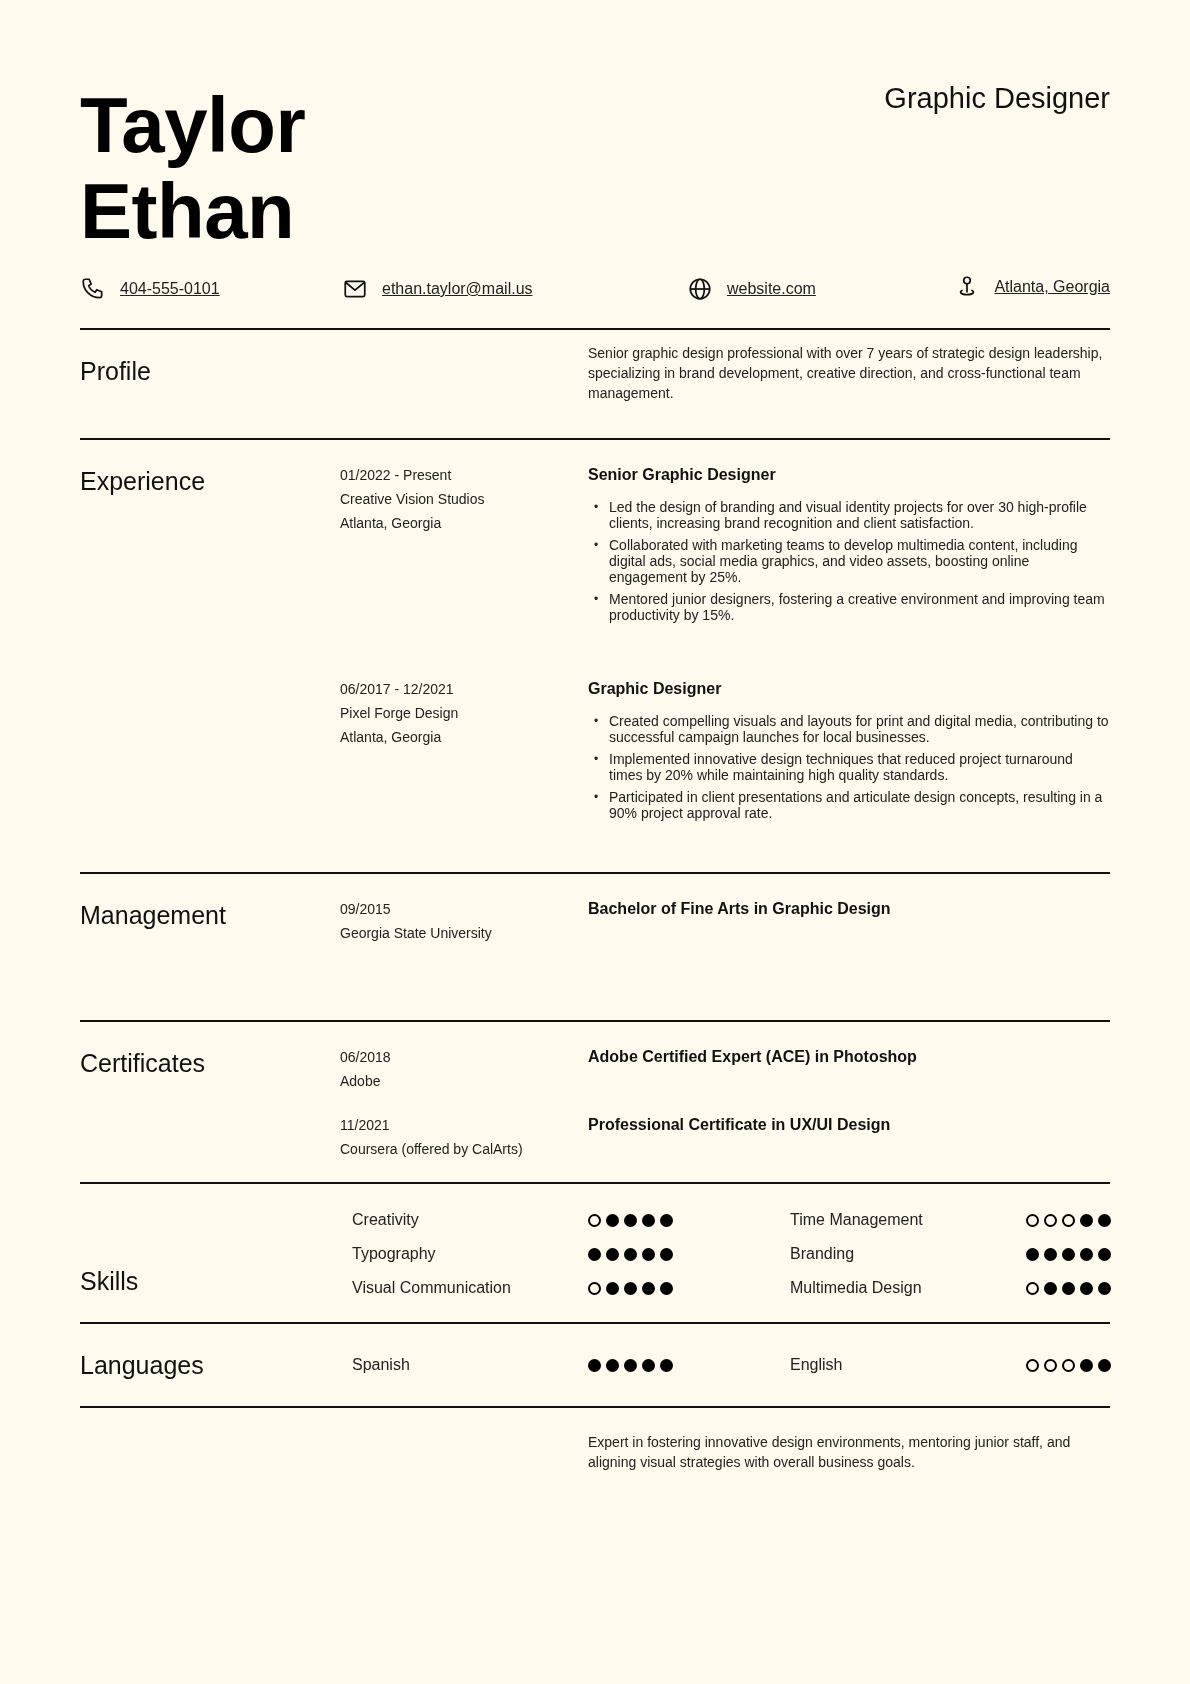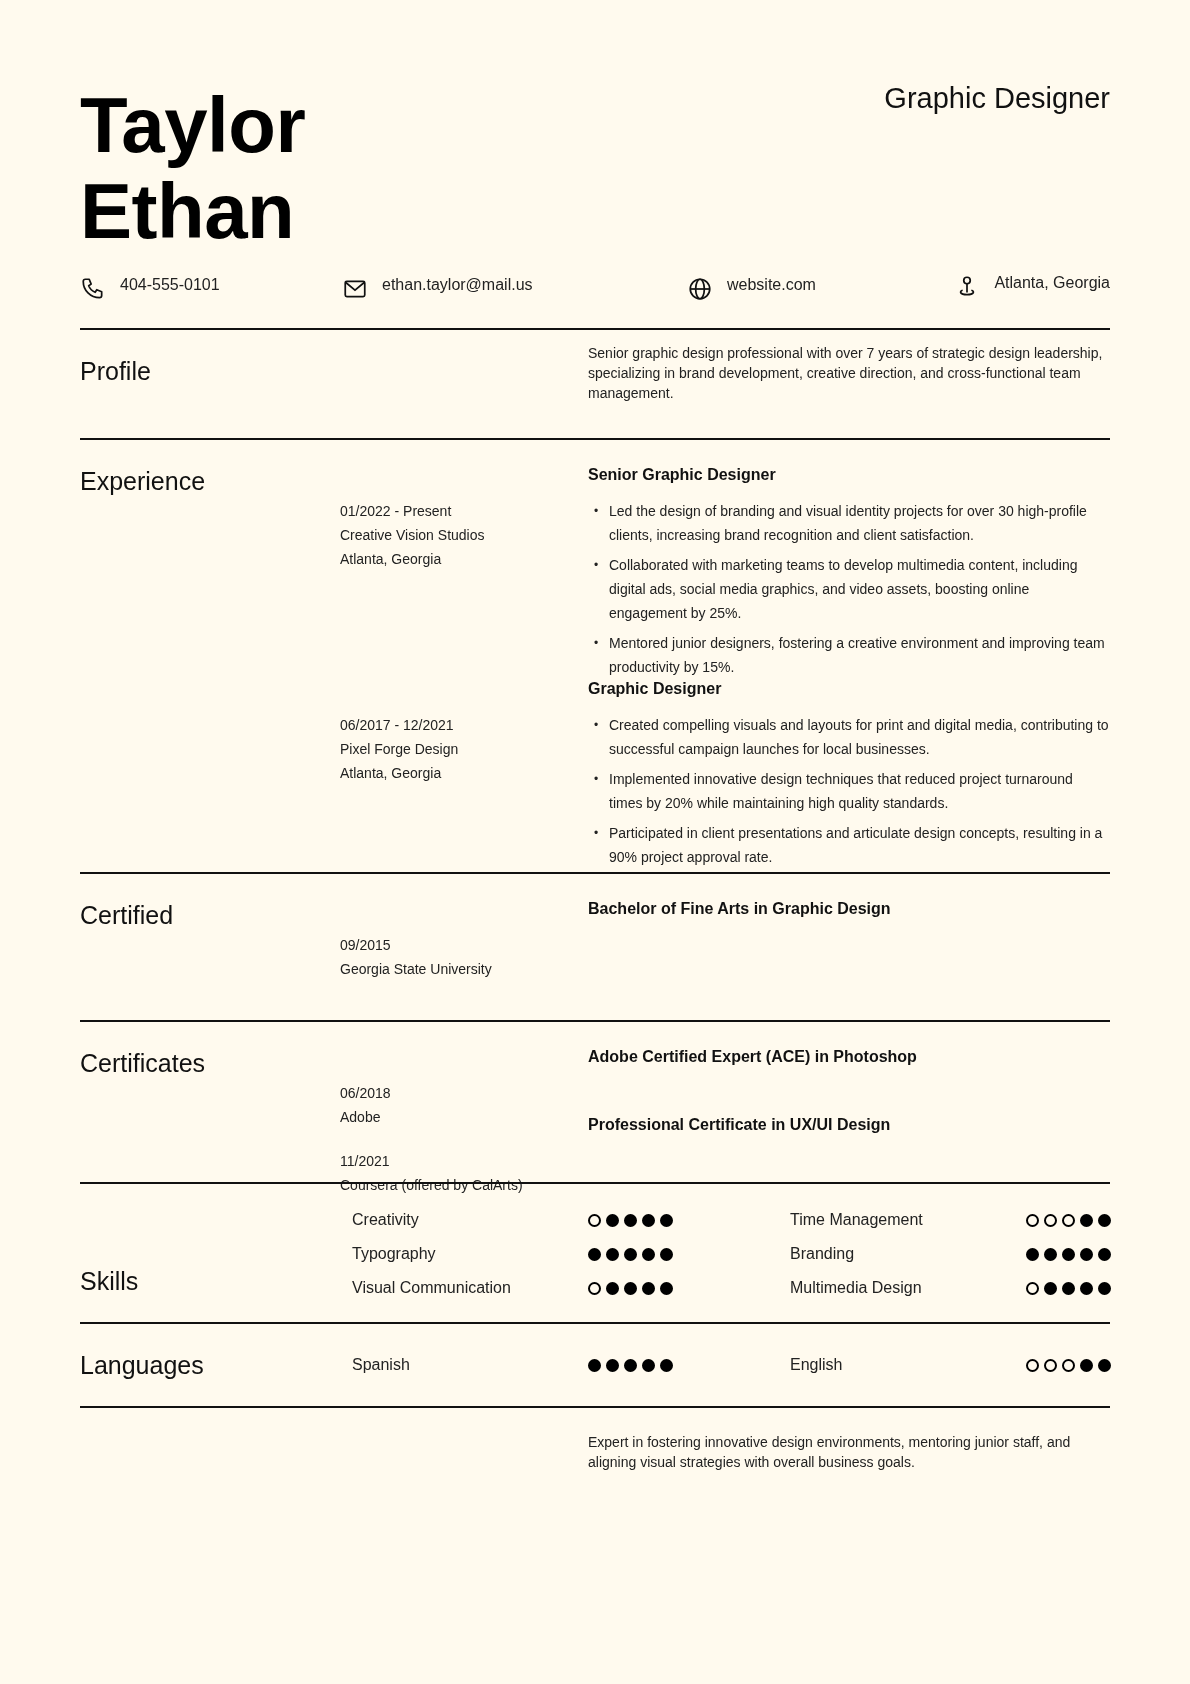--- a/index.html
+++ b/index.html
@@ -5,36 +5,36 @@
   * { box-sizing: border-box; margin: 0; padding: 0; }
   html, body { width: 1190px; height: 1684px; background: #fffaee; }
   body { font-family: "Liberation Sans", "DejaVu Sans", sans-serif; color: #111; position: relative; overflow: hidden; }
 
   .page { position: absolute; left: 80px; top: 0; width: 1030px; height: 1684px; }
 
   .name { position: absolute; left: 0; top: 82px; font-size: 78px; font-weight: 700; line-height: 86px; letter-spacing: -0.5px; color: #000; }
   .title { position: absolute; right: 0; top: 82px; font-size: 29px; font-weight: 400; color: #111; }
 
   .contacts { position: absolute; left: 0; top: 276px; width: 1030px; height: 30px; }
-  .contact { position: absolute; top: 0; display: flex; align-items: flex-start; gap: 14px; font-size: 16px; color: #222; }
+  .contact { position: absolute; top: 0; display: flex; align-items: center; gap: 14px; font-size: 16px; color: #222; text-decoration: underline; }
   .contact svg { width: 26px; height: 26px; }
   .c1 { left: 0; }
   .c2 { left: 262px; }
   .c3 { left: 607px; }
   .c4 { right: 0; top: -2px; }
 
   .rule { position: absolute; left: 0; width: 1030px; height: 2px; background: #111; }
 
   .sec-title { position: absolute; left: 0; font-size: 25px; font-weight: 400; color: #111; line-height: 34px; }
 
-  .meta { position: absolute; left: 260px; font-size: 14px; color: #222; line-height: 24px; margin-top: 36px; }
+  .meta { position: absolute; left: 260px; font-size: 14px; color: #222; line-height: 24px; }
   .main { position: absolute; left: 508px; width: 522px; font-size: 14px; color: #222; line-height: 20px; }
   .role { font-size: 16px; font-weight: 700; color: #111; margin-bottom: 14px; }
   ul.bullets { list-style: none; }
-  ul.bullets li { position: relative; padding-left: 21px; margin-bottom: 6px; line-height: 24px; font-size: 14px; }
+  ul.bullets li { position: relative; padding-left: 21px; margin-bottom: 6px; line-height: 16px; font-size: 14px; }
   ul.bullets li::before { content: "•"; position: absolute; left: 6px; top: 0; font-size: 12px; }
 
   .para { font-size: 14px; line-height: 20px; color: #222; }
 
   .skill-row { position: absolute; height: 24px; display: flex; align-items: center; }
   .skill-name { font-size: 16px; color: #222; margin-left: 12px; }
   .dots { position: absolute; display: flex; gap: 5px; align-items: center; }
   .dot { width: 13px; height: 13px; border-radius: 50%; border: 2px solid #000; background: #000; }
   .dot.empty { background: transparent; }
 </style>
@@ -110,21 +110,21 @@
   <div class="main" style="top:679px">
     <div class="role">Graphic Designer</div>
     <ul class="bullets">
       <li>Created compelling visuals and layouts for print and digital media, contributing to successful campaign launches for local businesses.</li>
       <li>Implemented innovative design techniques that reduced project turnaround times by 20% while maintaining high quality standards.</li>
       <li>Participated in client presentations and articulate design concepts, resulting in a 90% project approval rate.</li>
     </ul>
   </div>
 
   <div class="rule" style="top:872px"></div>
-  <div class="sec-title" style="top:898px">Certified</div>
+  <div class="sec-title" style="top:898px">Management</div>
   <div class="meta" style="top:897px">
     <div>09/2015</div>
     <div>Georgia State University</div>
   </div>
   <div class="main" style="top:899px">
     <div class="role">Bachelor of Fine Arts in Graphic Design</div>
   </div>
 
   <div class="rule" style="top:1020px"></div>
   <div class="sec-title" style="top:1046px">Certificates</div>

